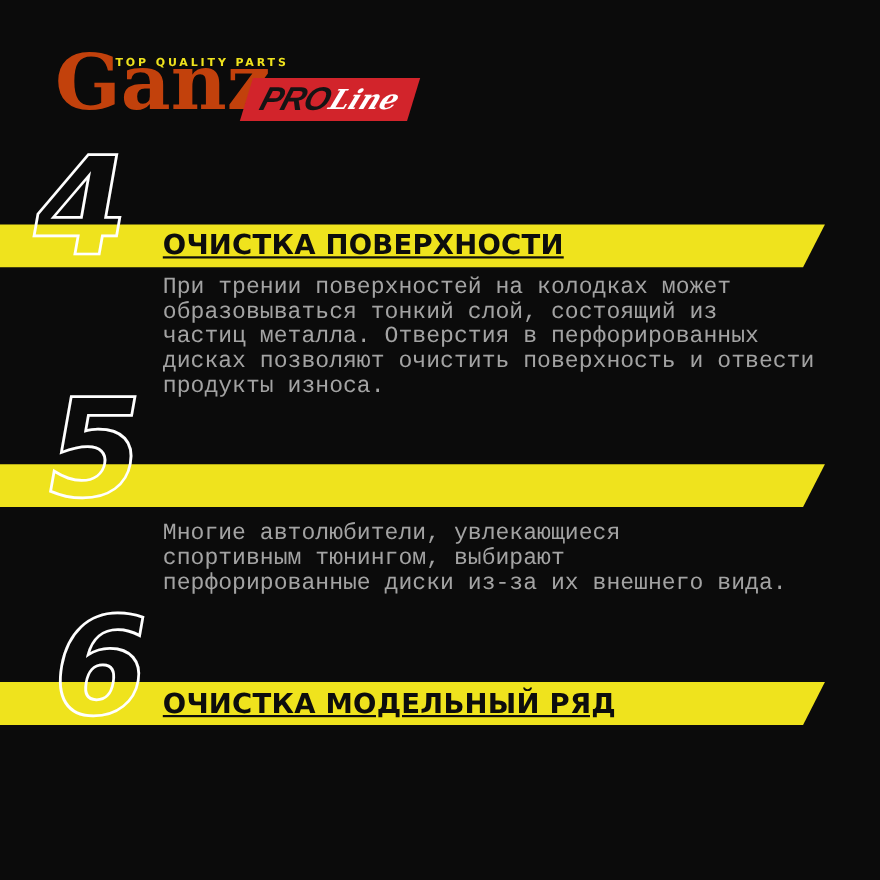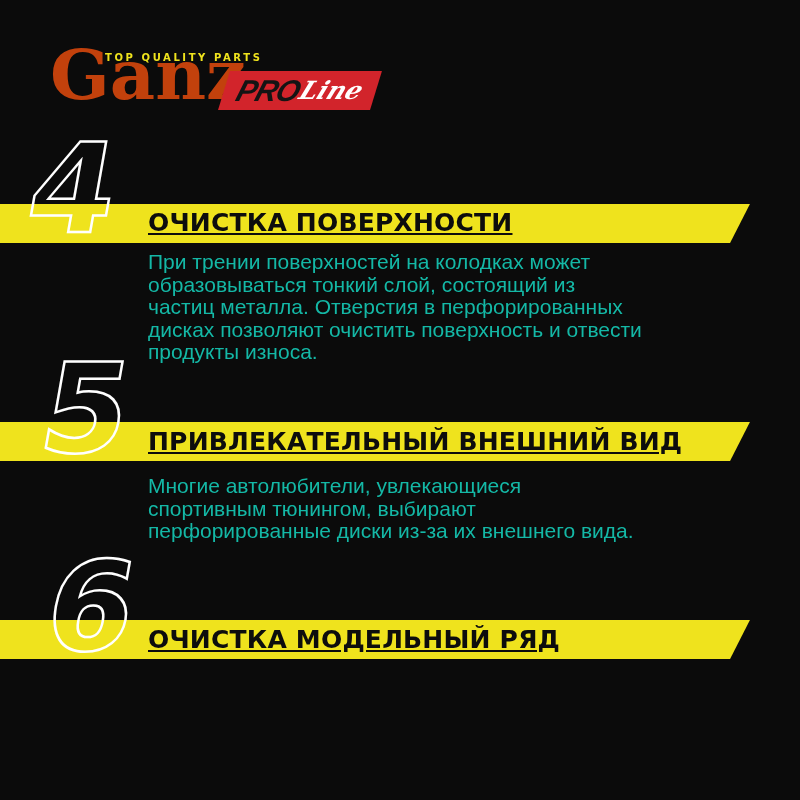--- a/index.html
+++ b/index.html
@@ -92,25 +92,25 @@
     white-space:nowrap;
     font-family:"DejaVu Sans",sans-serif;
     text-decoration:underline;
   }
   .h1{top:210px;}
   .h2{top:429px;}
   .h3{top:627px;}
 
   .paragraph{
     position:absolute;left:148px;width:620px;
-    color:#14b8a6;
+    color:#a3a3a3;
     font-size:21px;line-height:22.5px;font-weight:normal;
     white-space:pre-line;
     z-index:2;
-    font-family:Liberation Sans, sans-serif;
+    font-family:Liberation Mono, monospace;
   }
   .p1{top:251px;}
   .p2{top:475px;}
   .p3{top:675px;}
 </style>
 </head>
 <body>
 
 <div class="page">
 
@@ -126,21 +126,20 @@
   <div class="big-number num4">4</div>
   <div class="headline h1">ОЧИСТКА ПОВЕРХНОСТИ</div>
   <div class="paragraph p1">При трении поверхностей на колодках может
 образовываться тонкий слой, состоящий из
 частиц металла. Отверстия в перфорированных
 дисках позволяют очистить поверхность и отвести
 продукты износа.</div>
 
   <div class="banner b2"></div>
   <div class="big-number num5">5</div>
-  <div class="headline h2">ПРИВЛЕКАТЕЛЬНЫЙ ВНЕШНИЙ ВИД</div>
   <div class="paragraph p2">Многие автолюбители, увлекающиеся
 спортивным тюнингом, выбирают
 перфорированные диски из-за их внешнего вида.</div>
 
   <div class="banner b3"></div>
   <div class="big-number num6">6</div>
   <div class="headline h3">ОЧИСТКА МОДЕЛЬНЫЙ РЯД</div>
 
 </div>
 

